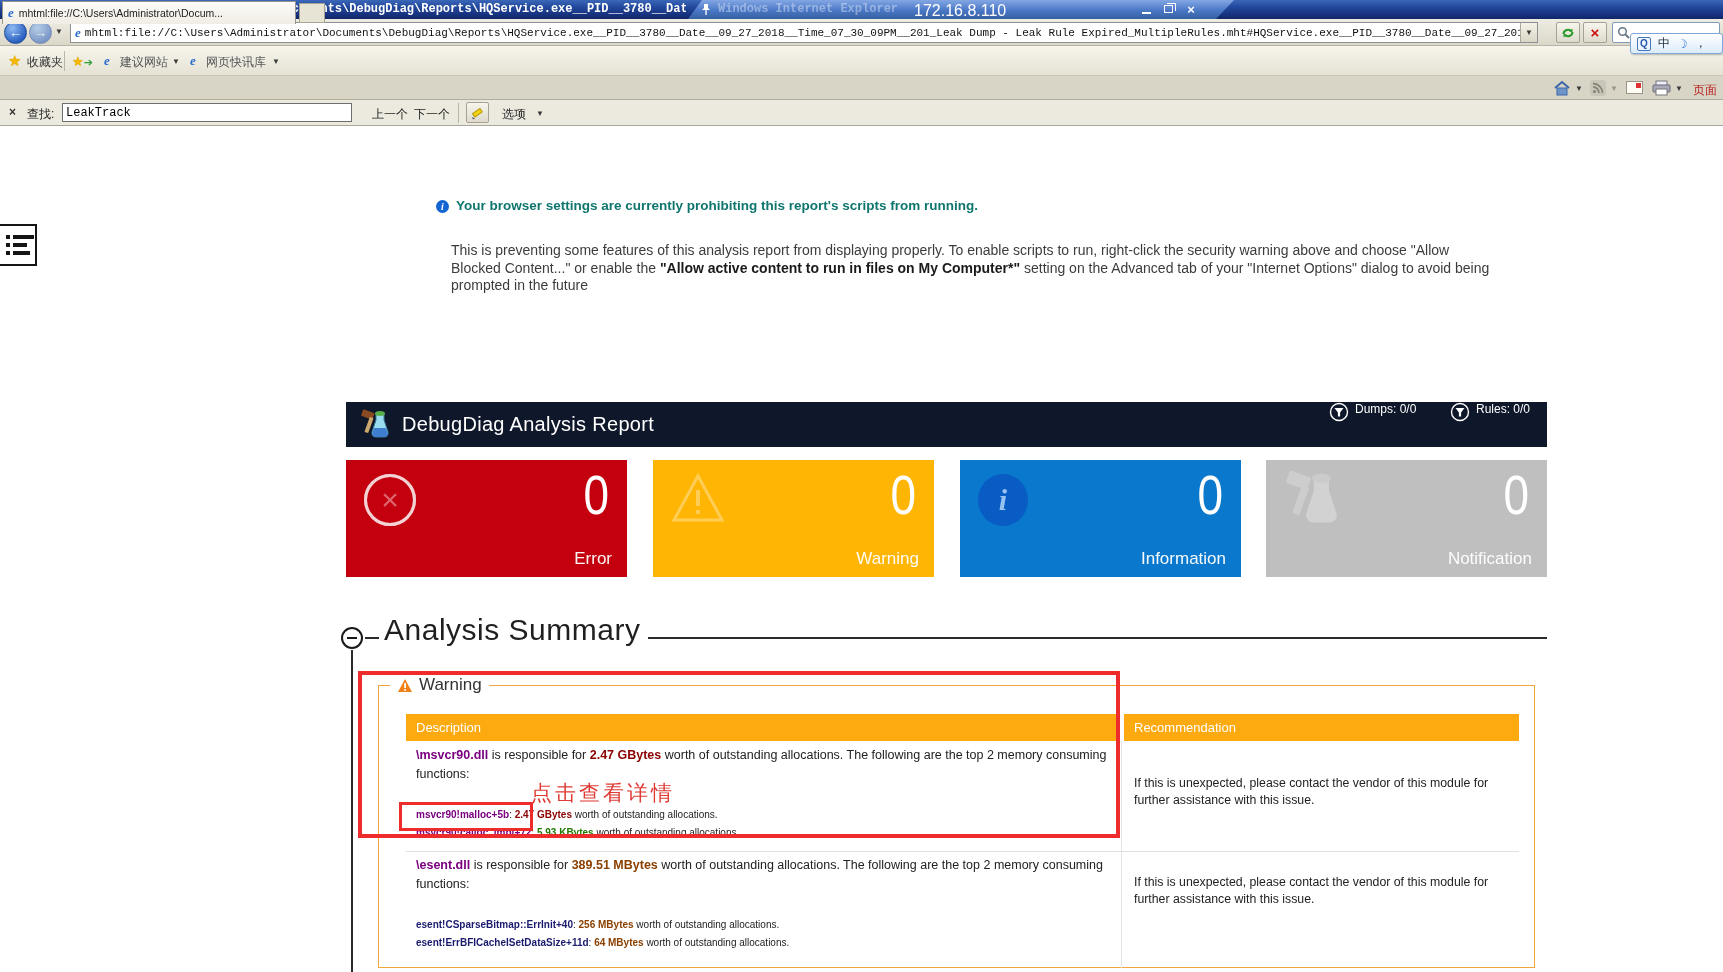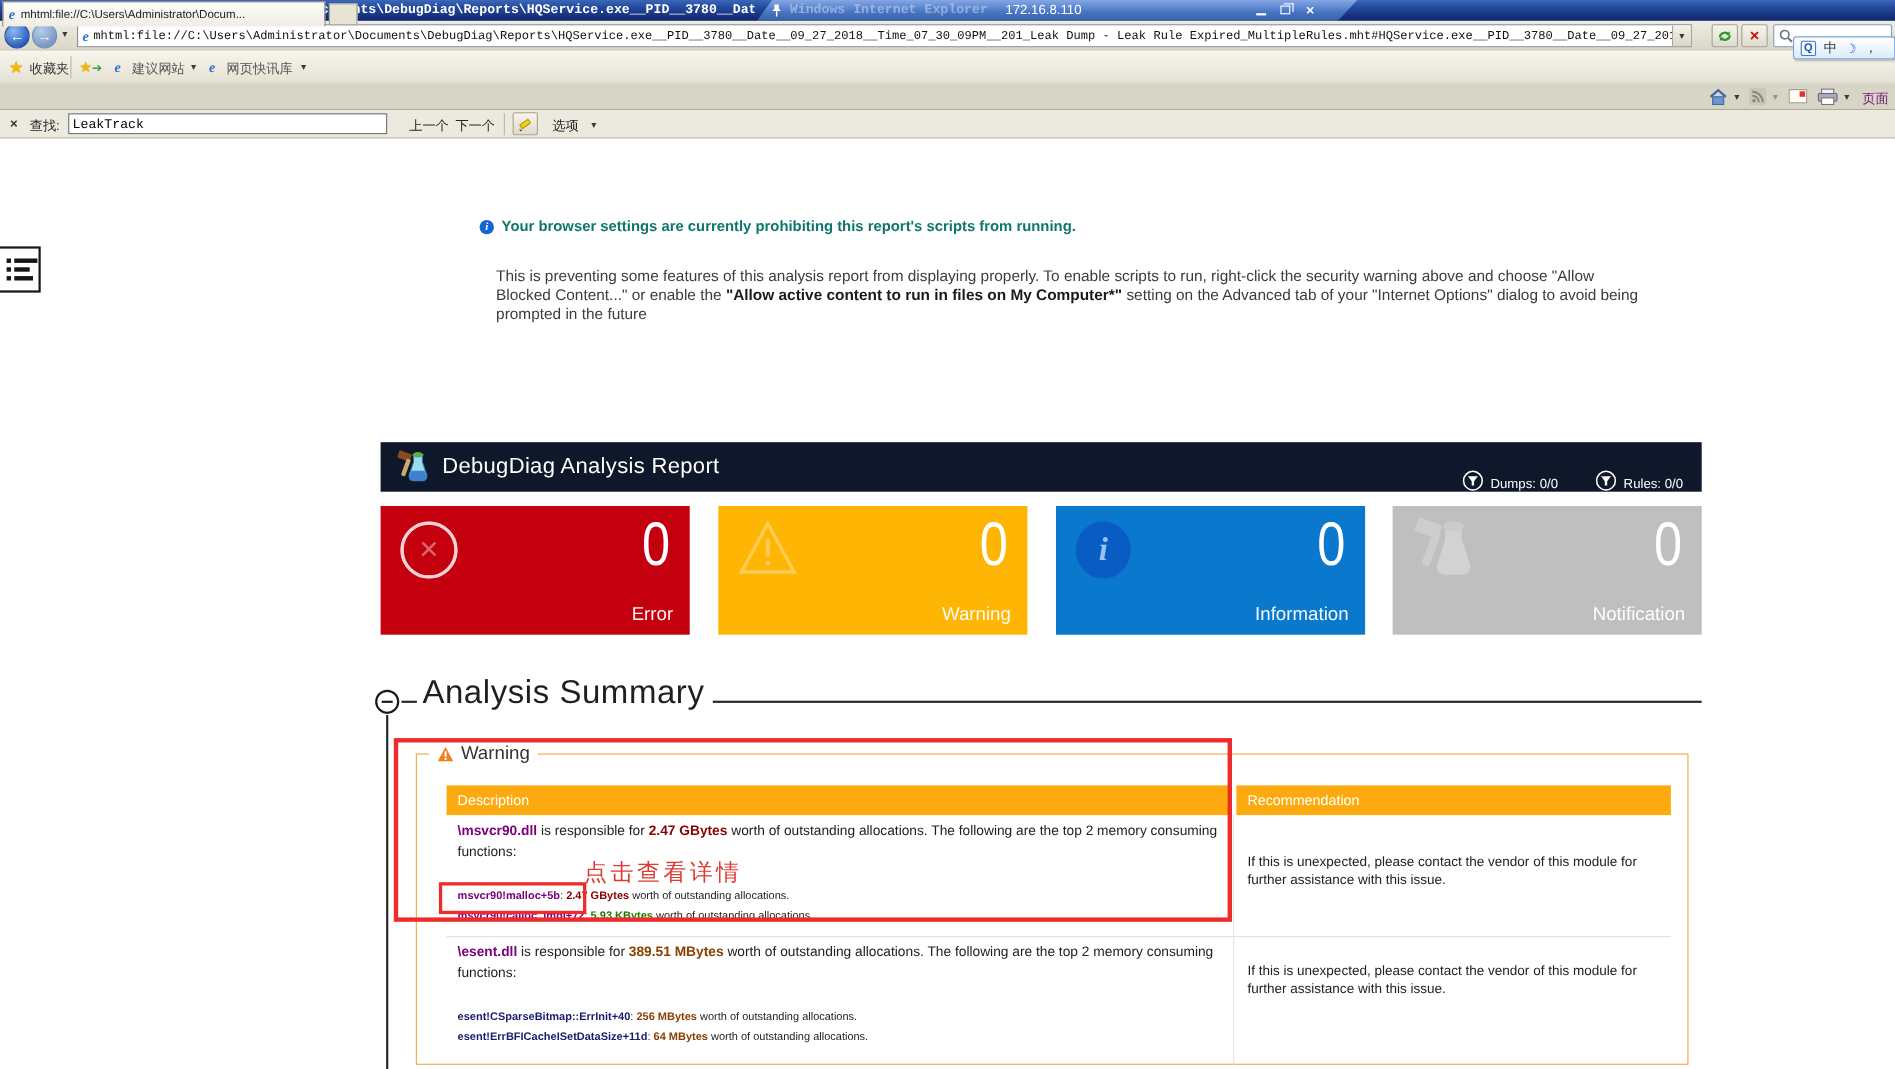--- a/index.html
+++ b/index.html
@@ -16,21 +16,21 @@
     background:linear-gradient(180deg,#3c67b8 0%,#234a9e 35%,#16307c 80%,#0f2766 100%); }
   .ie-e { font:italic bold 13px "Liberation Serif",serif; color:#cfe2ff; }
   .win-title { left:18px; top:2px; width:668px; overflow:hidden; white-space:nowrap;
     color:#fff; font:bold 12px "Liberation Mono","DejaVu Sans Mono",monospace; }
   .rdp { left:688px; top:0; width:546px; height:19px;
     background:linear-gradient(180deg,#83a7e4 0%,#4a77c6 55%,#35619f 100%);
     clip-path:polygon(14px 0,546px 0,528px 19px,0 19px);
     display:flex; align-items:center; }
   .rdp-faded { position:absolute; left:30px; top:2px; color:rgba(255,255,255,.38);
     font:bold 12px "Liberation Mono","DejaVu Sans Mono",monospace; white-space:nowrap; }
-  .rdp-ip { position:absolute; left:226px; top:2px; color:#fff; font-size:12px; }
+  .rdp-ip { position:absolute; left:226px; top:2px; color:#fff; font-size:16px; }
   .winbtn { position:absolute; top:1px; width:20px; height:16px; display:flex;
     align-items:center; justify-content:center; color:#fff; cursor:default; }
   .minim-bar { width:9px; height:0; border-bottom:2px solid #fff; margin-top:7px; }
   .restore-sq { width:9px; height:8px; border:1px solid #fff; position:relative; }
   .restore-sq:before { content:""; position:absolute; left:2px; top:-3px; width:8px; height:7px;
     border:1px solid #fff; border-bottom:none; border-left:none; }
   .close-x { font:bold 13px "Liberation Sans",sans-serif; }
 
   
   .addr-row { left:0; top:19px; width:1723px; height:27px;
@@ -72,21 +72,21 @@
 
   
   .tab-row { left:0; top:76px; width:1723px; height:24px; background:#d9d5c6;
     border-bottom:1px solid #b0ad9f; }
   .tab { left:2px; top:1px; width:294px; height:23px;
     background:linear-gradient(#fdfcf8,#efede4); border:1px solid #98948a; border-bottom:none;
     display:flex; align-items:center; gap:5px; padding:0 5px; overflow:hidden; }
   .tab-label { font:10.5px "Liberation Sans",sans-serif; color:#222; white-space:nowrap; overflow:hidden; }
   .tab-stub { left:299px; top:3px; width:26px; height:20px; background:#e7e4d6;
     border:1px solid #a7a496; }
-  .cmd-txt { font-size:12px; color:#701a75; white-space:nowrap; }
+  .cmd-txt { font-size:12px; color:#b91c1c; white-space:nowrap; }
 
   
   .find-bar { left:0; top:100px; width:1723px; height:26px; background:#eceadf;
     border-bottom:1px solid #a9a699; }
   .find-x { font:bold 12px "Liberation Sans",sans-serif; color:#333; }
   .find-label { font-size:12px; color:#222; }
   .find-input { left:62px; top:103px; width:290px; height:19px; border:1px solid #6e6e6e;
     background:#fff; font:12px "Liberation Mono","DejaVu Sans Mono",monospace; padding:0 3px; color:#000; }
   .find-btn { font-size:12px; color:#222; }
   .pen-btn { left:466px; top:102px; width:23px; height:21px; }
@@ -105,21 +105,21 @@
     background:#1464d2; color:#fff; font:bold italic 10px "Liberation Serif",serif;
     display:flex; align-items:center; justify-content:center; }
   .notice-head { left:456px; top:198px; font:bold 13.5px "Liberation Sans",sans-serif; color:#0f766e; }
   .notice-body { left:451px; top:242px; width:1045px; font-size:14px; line-height:17.5px; color:#3c3c3c; }
   .notice-bold { font-weight:bold; color:#1a1a1a; }
 
   
   .hdr-bar { left:346px; top:402px; width:1201px; height:45px; background:#0f172a; }
   .hdr-title { position:absolute; left:56px; top:0; height:45px; display:flex; align-items:center;
     color:#fff; font-size:20px; font-weight:300; letter-spacing:.3px; }
-  .badge { position:absolute; top:0; height:45px; display:flex; align-items:flex-end; gap:6px;
+  .badge { position:absolute; top:0; height:45px; display:flex; align-items:flex-start; gap:6px;
     color:#fff; font-size:12px; }
 
   
   .tile { top:460px; width:281px; height:117px; color:#fff; }
   .tile-count { position:absolute; right:18px; top:2px; font-size:56px; font-weight:200;
     transform:scaleX(.82); transform-origin:right; }
   .tile-label { position:absolute; right:15px; bottom:8px; font-size:17px; font-weight:300;
     color:rgba(255,255,255,.96); }
   .t-err { left:346px;  background:#c4000e; }
   .t-warn { left:653px; background:#ffb503; }

